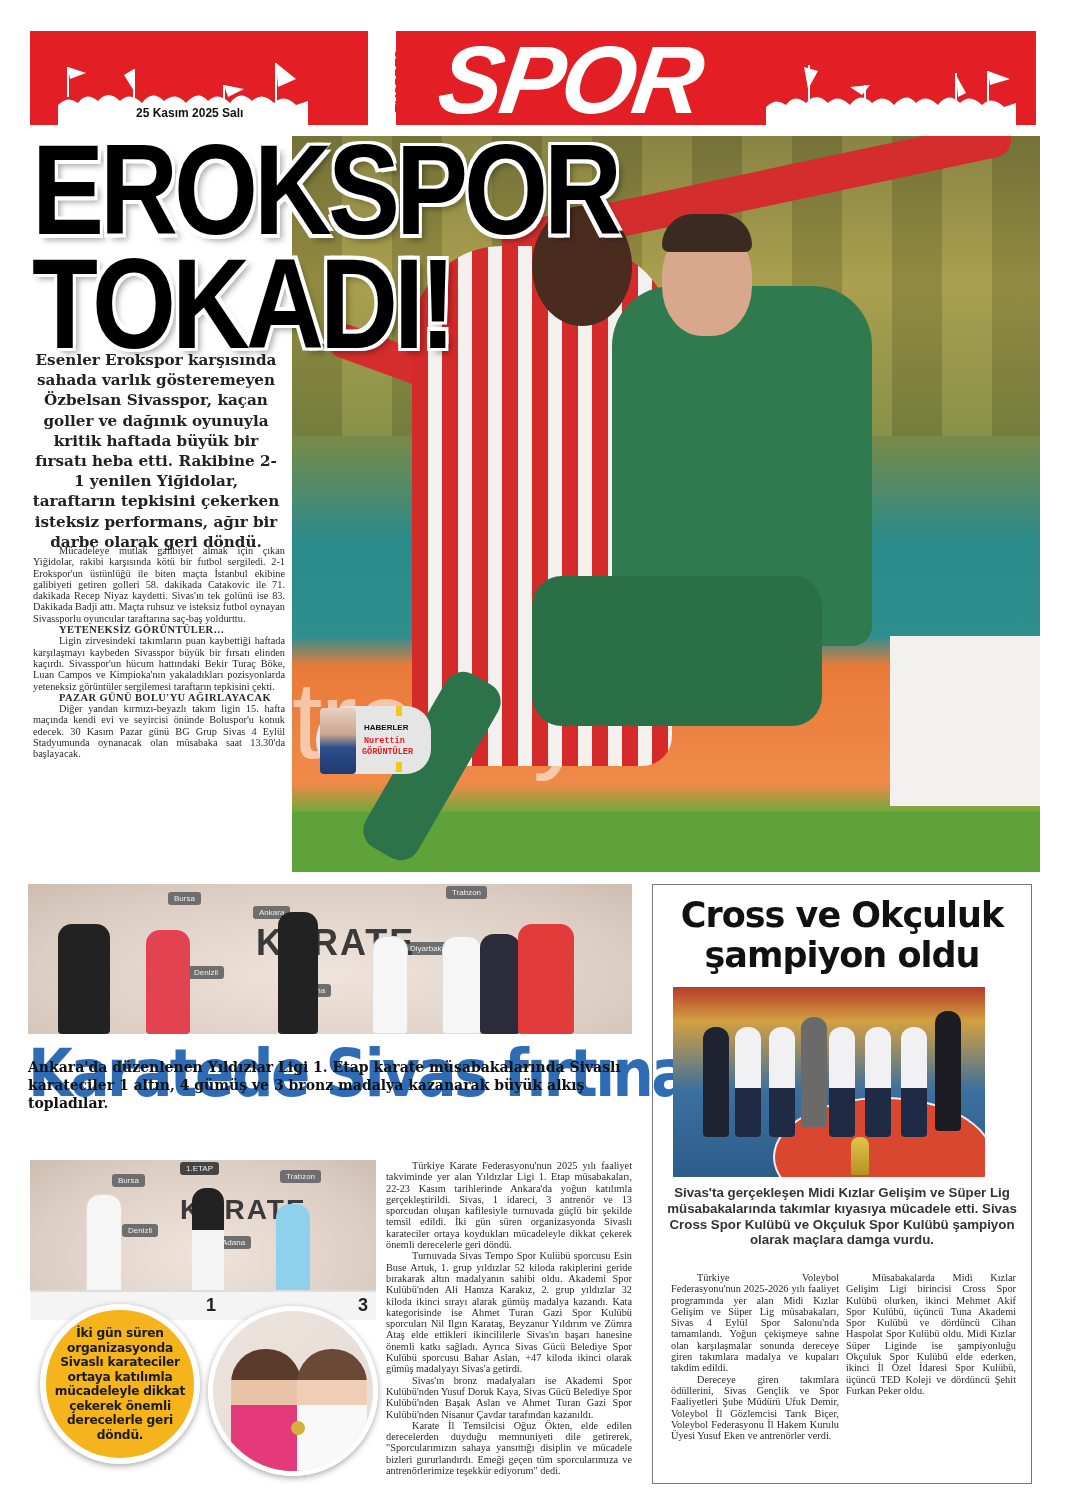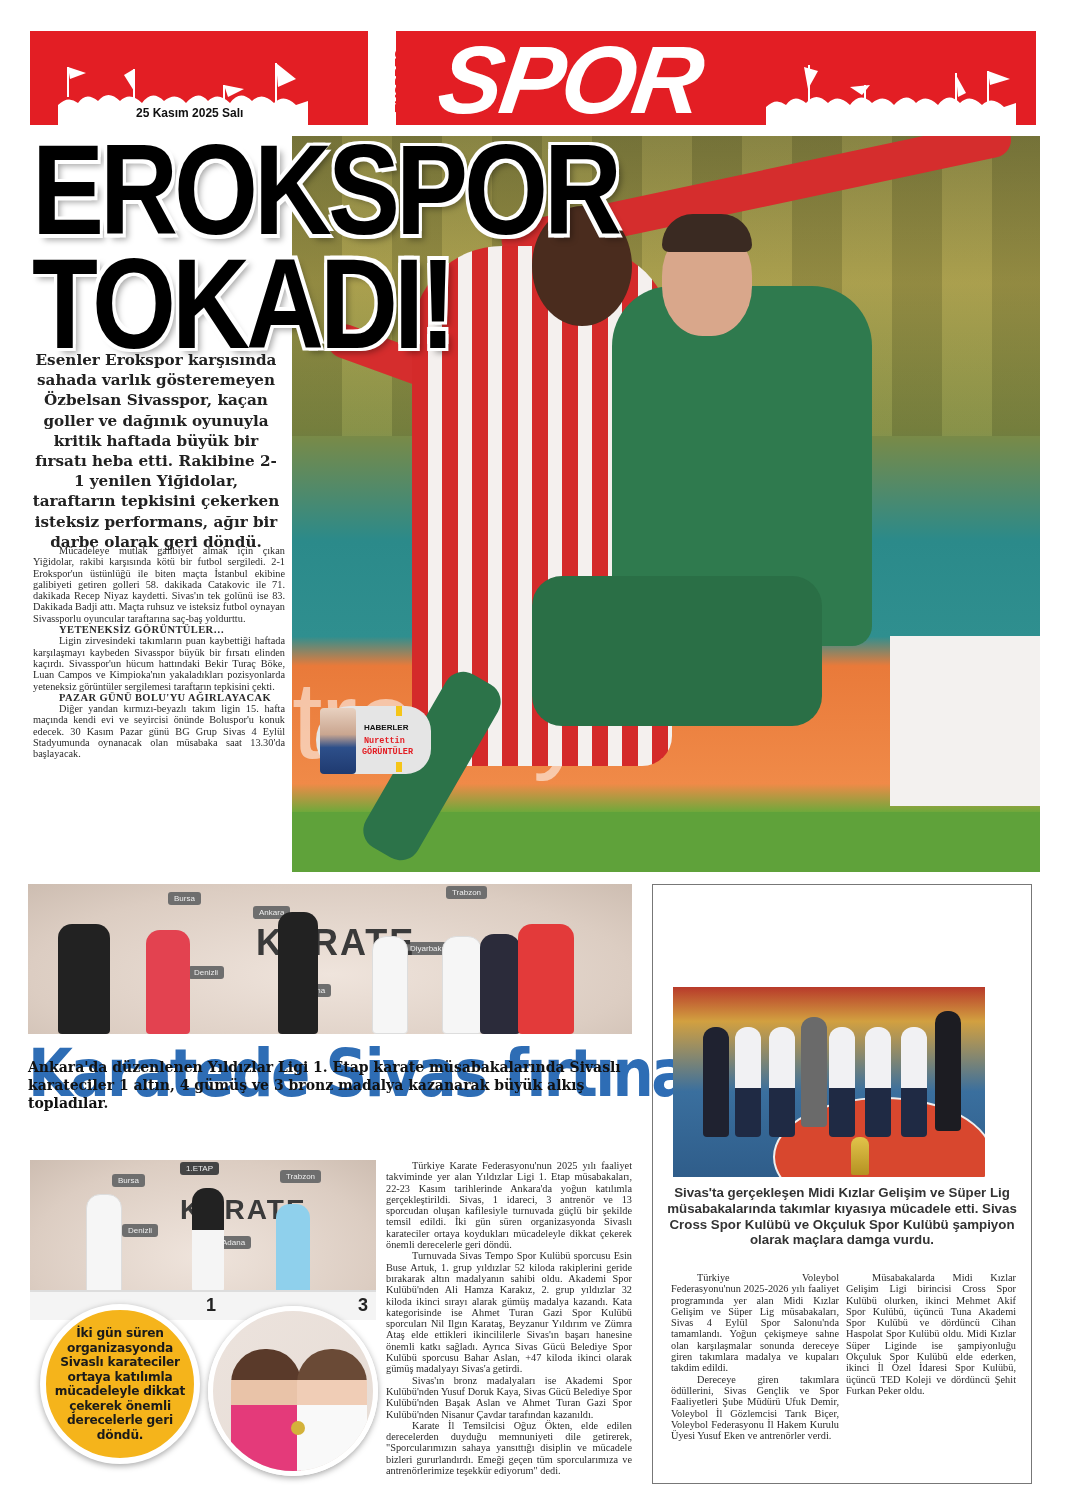--- a/index.html
+++ b/index.html
@@ -212,20 +212,24 @@
 </figure>
 
 <article class="col body2">
   <p>Türkiye Karate Federasyonu'nun 2025 yılı faaliyet takviminde yer alan Yıldızlar Ligi 1. Etap müsabakaları, 22-23 Kasım tarihlerinde Ankara'da yoğun katılımla gerçekleştirildi. Sivas, 1 idareci, 3 antrenör ve 13 sporcudan oluşan kafilesiyle turnuvada güçlü bir şekilde temsil edildi. İki gün süren organizasyonda Sivaslı karateciler ortaya koydukları mücadeleyle dikkat çekerek önemli derecelerle geri döndü.</p>
   <p>Turnuvada Sivas Tempo Spor Kulübü sporcusu Esin Buse Artuk, 1. grup yıldızlar 52 kiloda rakiplerini geride bırakarak altın madalyanın sahibi oldu. Akademi Spor Kulübü'nden Ali Hamza Karakız, 2. grup yıldızlar 32 kiloda ikinci sırayı alarak gümüş madalya kazandı. Kata kategorisinde ise Ahmet Turan Gazi Spor Kulübü sporcuları Nil Ilgın Karataş, Beyzanur Yıldırım ve Zümra Ataş elde ettikleri ikincililerle Sivas'ın başarı hanesine önemli katkı sağladı. Ayrıca Sivas Gücü Belediye Spor Kulübü sporcusu Bahar Aslan, +47 kiloda ikinci olarak gümüş madalyayı Sivas'a getirdi.</p>
   <p>Sivas'ın bronz madalyaları ise Akademi Spor Kulübü'nden Yusuf Doruk Kaya, Sivas Gücü Belediye Spor Kulübü'nden Başak Aslan ve Ahmet Turan Gazi Spor Kulübü'nden Nisanur Çavdar tarafından kazanıldı.</p>
   <p>Karate İl Temsilcisi Oğuz Ökten, elde edilen derecelerden duyduğu memnuniyeti dile getirerek, "Sporcularımızın sahaya yansıttığı disiplin ve mücadele bizleri gururlandırdı. Emeği geçen tüm sporcularımıza ve antrenörlerimize teşekkür ediyorum" dedi.</p>
 </article>
 
 <section class="sidebox">
+  <h2 class="side-title">
+    <div>Cross ve Okçuluk</div>
+    <div>şampiyon oldu</div>
+  </h2>
   <figure class="side-photo">
     <div class="court-circle"></div>
     <div class="team" style="left:30px;background:#1f2230"></div>
     <div class="team" style="left:62px;background:linear-gradient(180deg,#f1f1f3 0 55%,#1f2a44 55%)"></div>
     <div class="team" style="left:96px;background:linear-gradient(180deg,#f1f1f3 0 55%,#1f2a44 55%)"></div>
     <div class="team" style="left:128px;top:30px;background:#6a6a6a"></div>
     <div class="team" style="left:156px;background:linear-gradient(180deg,#f1f1f3 0 55%,#1f2a44 55%)"></div>
     <div class="team" style="left:192px;background:linear-gradient(180deg,#f1f1f3 0 55%,#1f2a44 55%)"></div>
     <div class="team" style="left:228px;background:linear-gradient(180deg,#f1f1f3 0 55%,#1f2a44 55%)"></div>
     <div class="team" style="left:262px;top:24px;height:120px;background:#1c1c22"></div>

